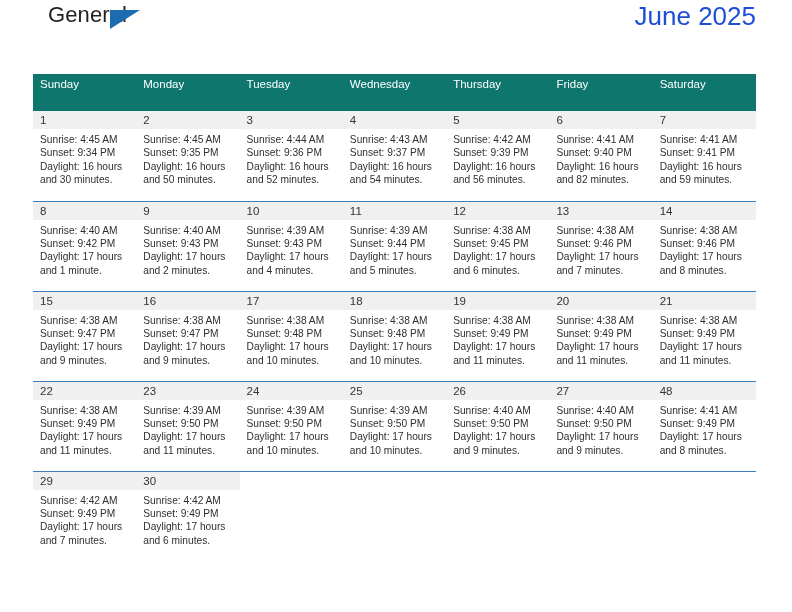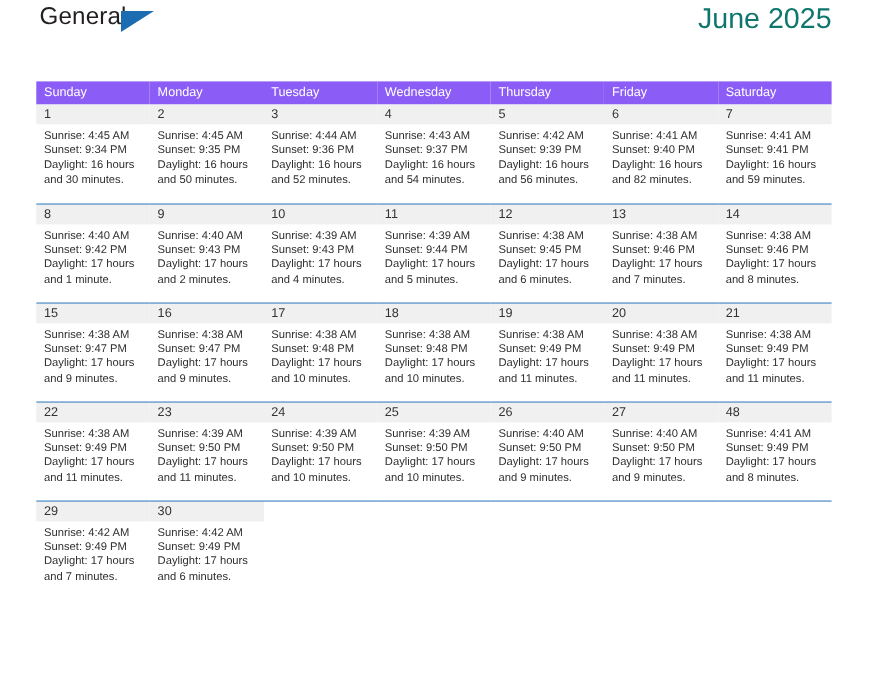--- a/index.html
+++ b/index.html
@@ -32,21 +32,21 @@
     line-height: 1;
     user-select: none;
   }
   .brand-row1 {
     position: relative;
     font-size: 22px;
     color: #231f20;
     letter-spacing: 0.1px;
     height: 24px;
   }
-  .brand-general { position: absolute; left: 0; top: 0; }
+  .brand-general { position: absolute; left: 12px; top: 0; }
   .brand-tri {
     position: absolute;
     left: 74px; top: 6px;
     width: 0; height: 0;
     border-left: 30px solid #1b6cb0;
     border-bottom: 19px solid transparent;
   }
   .brand-row2 {
     margin-top: 1px;
     margin-left: 31px;
@@ -55,21 +55,21 @@
     height: 24px;
   }
 
   .titlewrap {
     position: absolute;
     right: 0; top: 0;
     text-align: right;
   }
   .cal-title {
     font-size: 26px;
-    color: #0f766e;
+    color: #1d4ed8;
     font-weight: normal;
     line-height: 32px;
     white-space: nowrap;
   }
   .cal-sub {
     margin-top: 7px;
     font-size: 13.5px;
     color: #2b2b2b;
     line-height: 16px;
     white-space: nowrap;
@@ -78,26 +78,26 @@
   
   .cal {
     margin: 0 36px 0 33px;
     width: 723px;
     border-collapse: collapse;
     table-layout: fixed;
   }
   .cal col { width: 103.28px; }
 
   .cal thead th {
-    background: #8b5cf6;
+    background: #0f766e;
     color: #ffffff;
     font-size: 11.5px;
     font-weight: normal;
     text-align: left;
-    padding: 4px 0 4px 7px;
+    padding: 4px 0 20px 7px;
     height: 21px;
     line-height: 13px;
   }
 
   .cal td {
     vertical-align: top;
     padding: 0;
     border-top: 1.5px solid #3b7fbe;
     height: 90px;
   }

